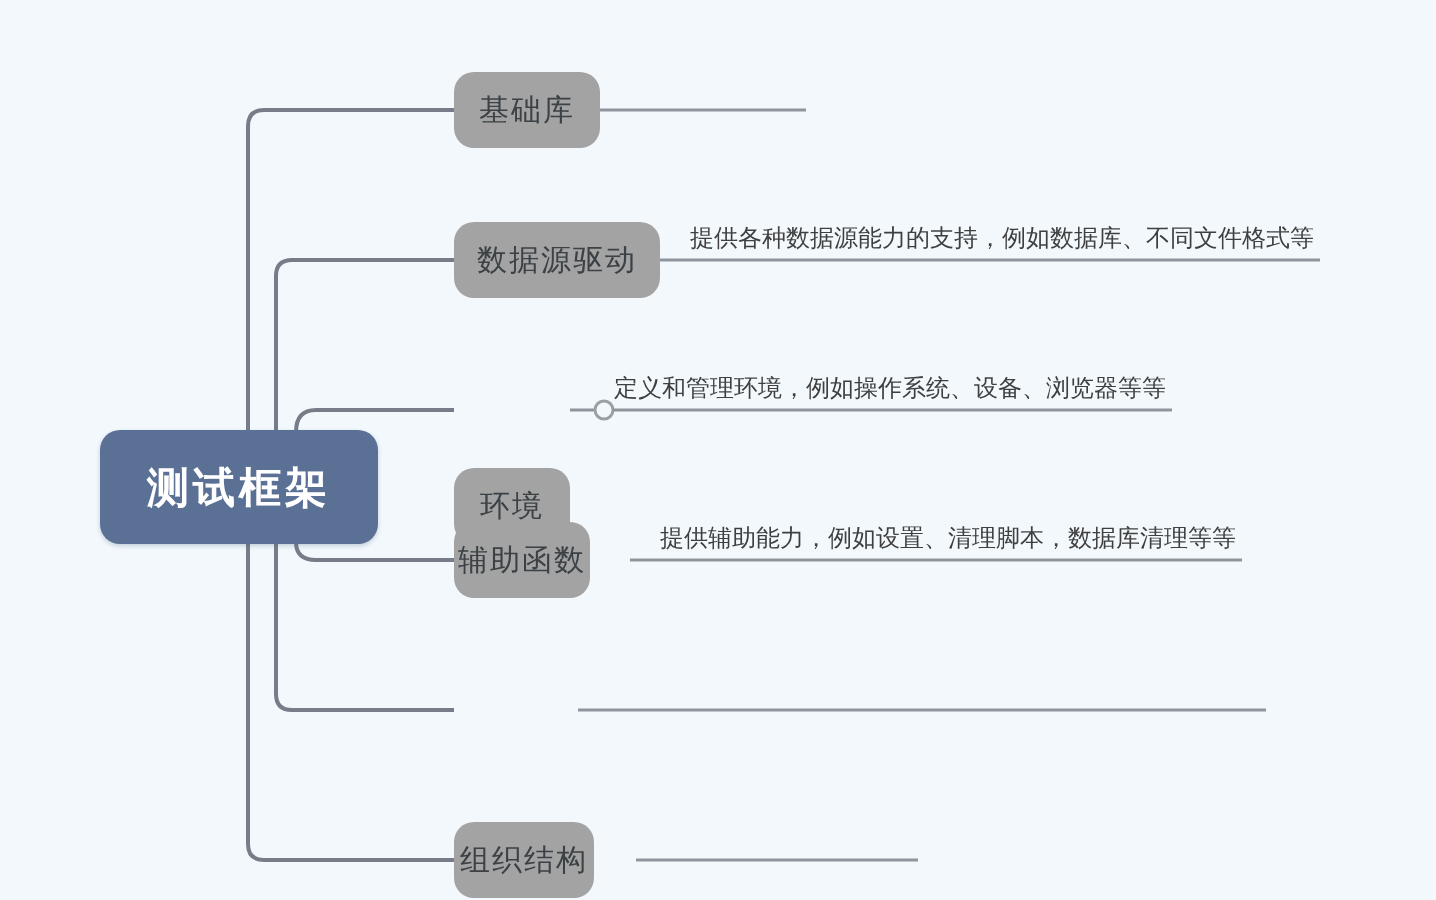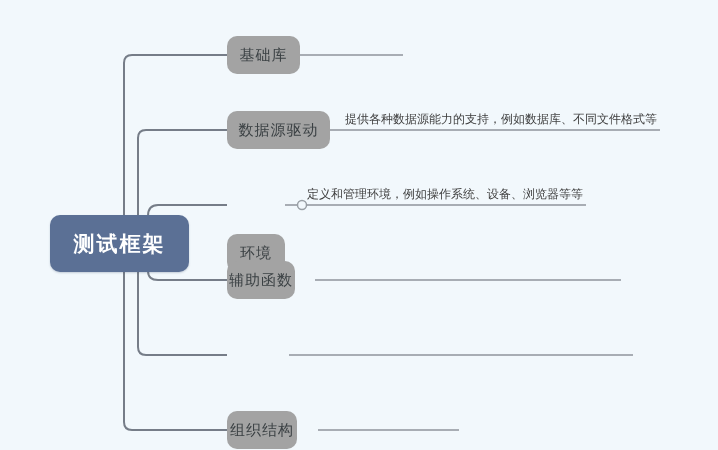--- a/index.html
+++ b/index.html
@@ -114,14 +114,15 @@
   </div>
   <div class="node node-branch nb4">
     <span>辅助函数</span>
   </div>
   <div class="node node-branch nb6">
     <span>组织结构</span>
   </div>
 
   <div class="annotation an2">提供各种数据源能力的支持，例如数据库、不同文件格式等</div>
   <div class="annotation an3">定义和管理环境，例如操作系统、设备、浏览器等等</div>
+  <div class="annotation an4">提供辅助能力，例如设置、清理脚本，数据库清理等等</div>
 
 </div>
 
 </body></html>

